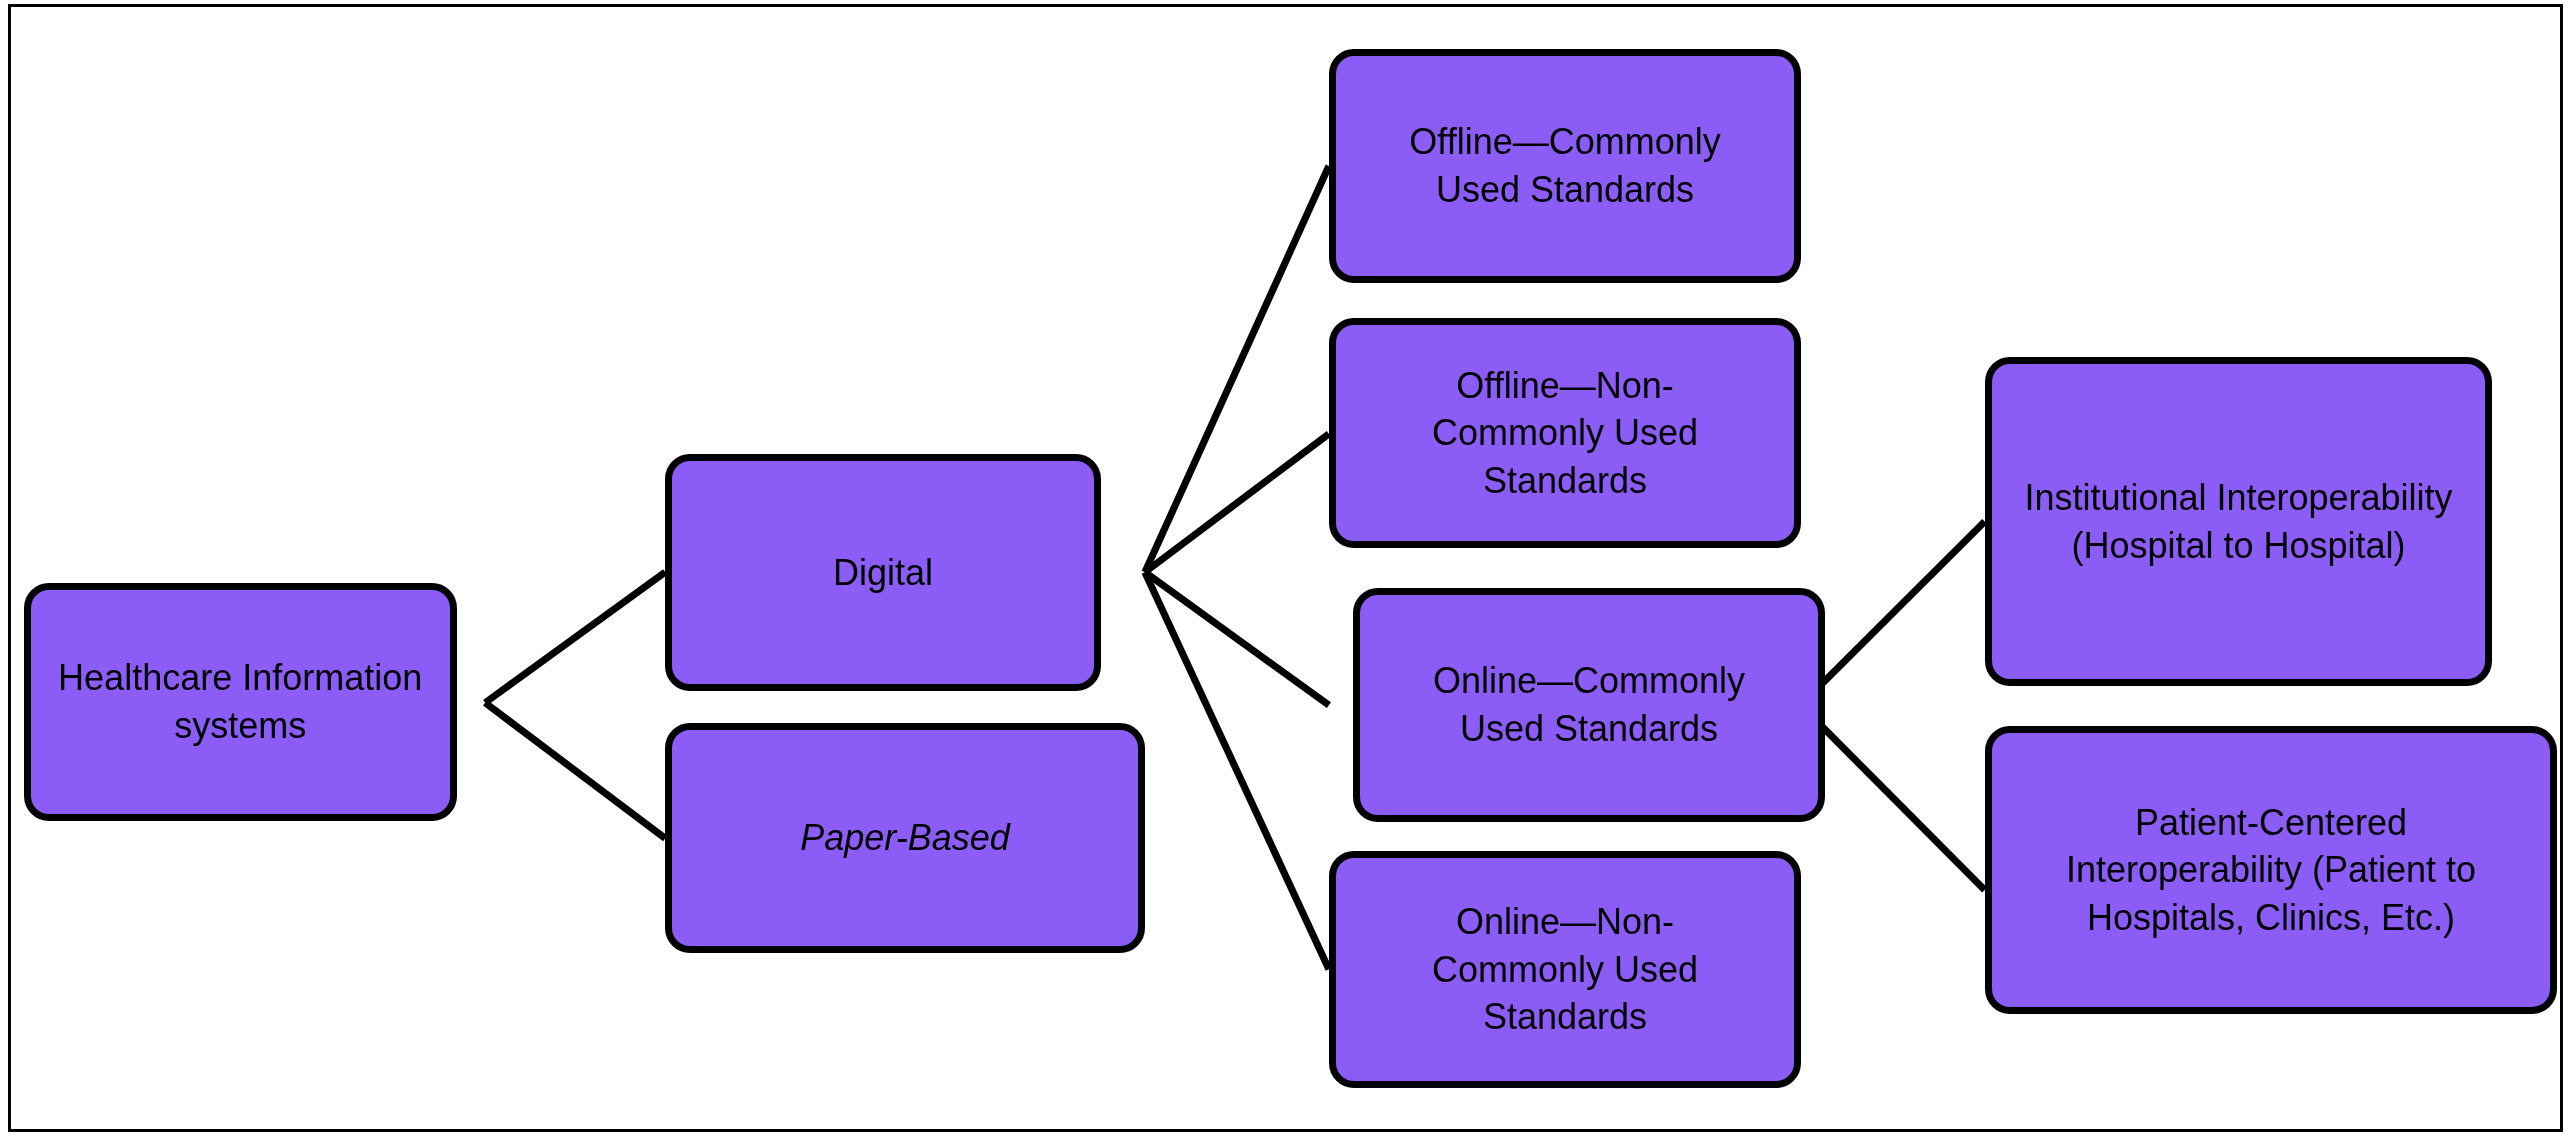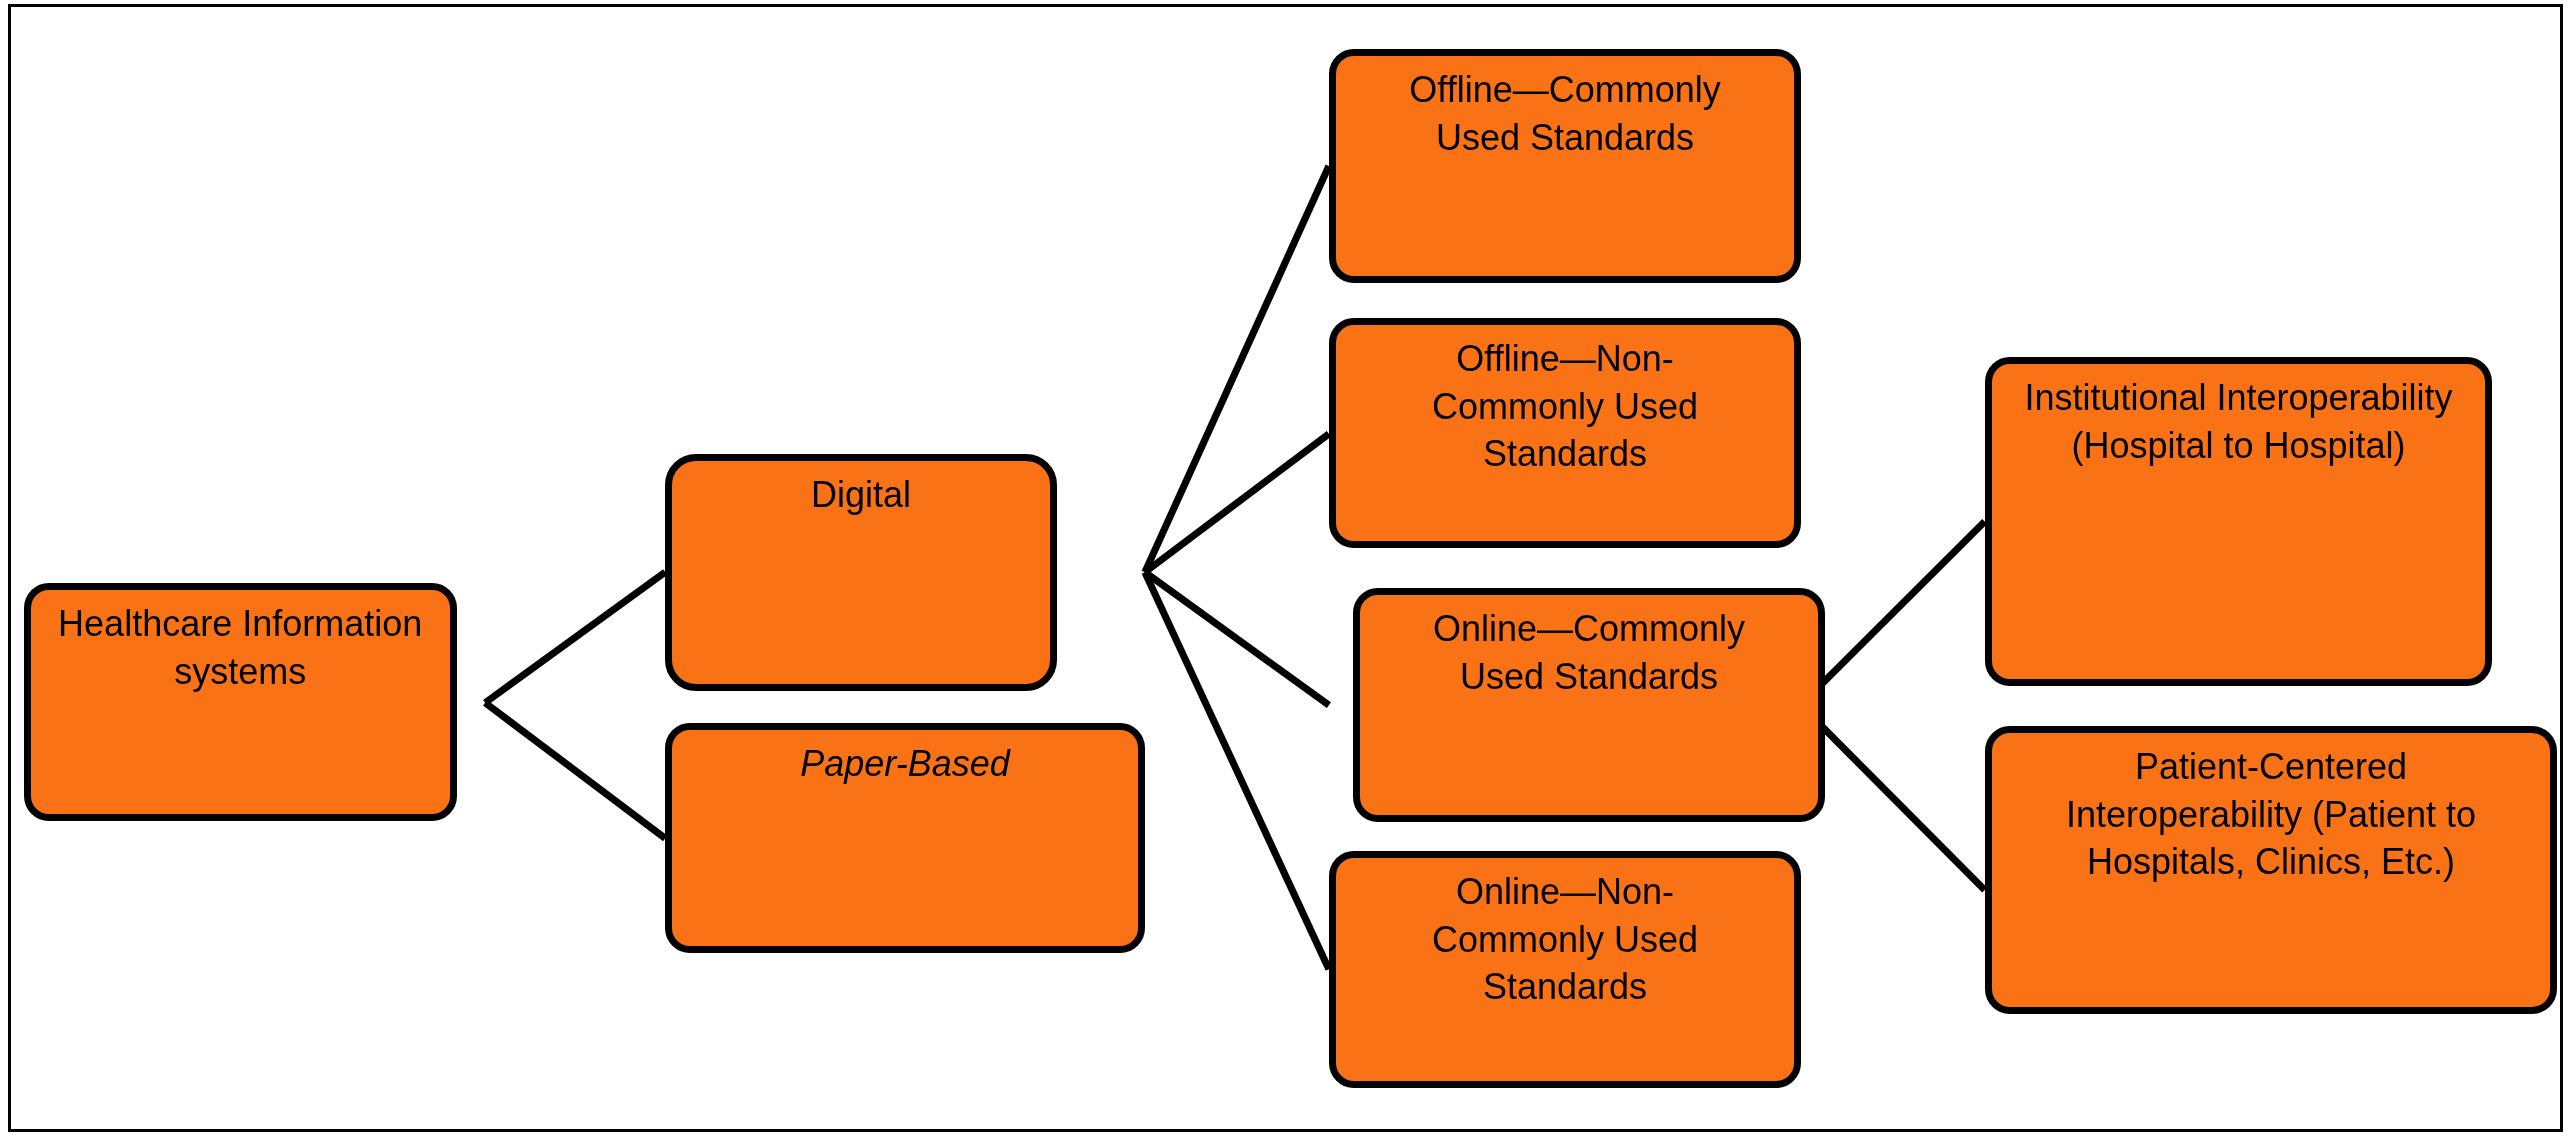--- a/index.html
+++ b/index.html
@@ -30,35 +30,36 @@
     left: 0;
     top: 0;
     width: 2576px;
     height: 1146px;
   }
   .node {
     position: absolute;
     box-sizing: border-box;
     border: 7px solid #000000;
     border-radius: 25px;
-    background: #f97316;
+    background: #8b5cf6;
     display: flex;
+    align-items: center;
     justify-content: center;
     text-align: center;
-    padding: 10px 14px;
+    padding: 19px 14px;
   }
   .node .label {
     white-space: pre-line;
     font-size: 36px;
     line-height: 1.32;
     color: #000000;
   }
   
   #node-healthcare        { left: 15.7px;   top: 583px;  width: 433px; height: 238px; margin-left: 8px; }
-  #node-digital           { left: 665px;  top: 454px;  width: 392px; height: 237px; border-radius: 31px; }
+  #node-digital           { left: 665px;  top: 454px;  width: 436px; height: 237px; }
   #node-paper_based       { left: 665px;  top: 723px;  width: 480px; height: 230px; font-style: italic; }
   #node-offline_common    { left: 1329px; top: 49px;   width: 472px; height: 234px; }
   #node-offline_noncommon { left: 1329px; top: 318px;  width: 472px; height: 230px; }
   #node-online_common     { left: 1329px; top: 588px;  width: 472px; height: 234px; margin-left: 24px; }
   #node-online_noncommon  { left: 1329px; top: 851px; width: 472px; height: 237px; }
   #node-institutional     { left: 1985px; top: 357px;  width: 507px; height: 329px; }
   #node-patient_centered  { left: 1985px; top: 726px;  width: 572px; height: 288px; }
 </style>
 </head>
 <body>

